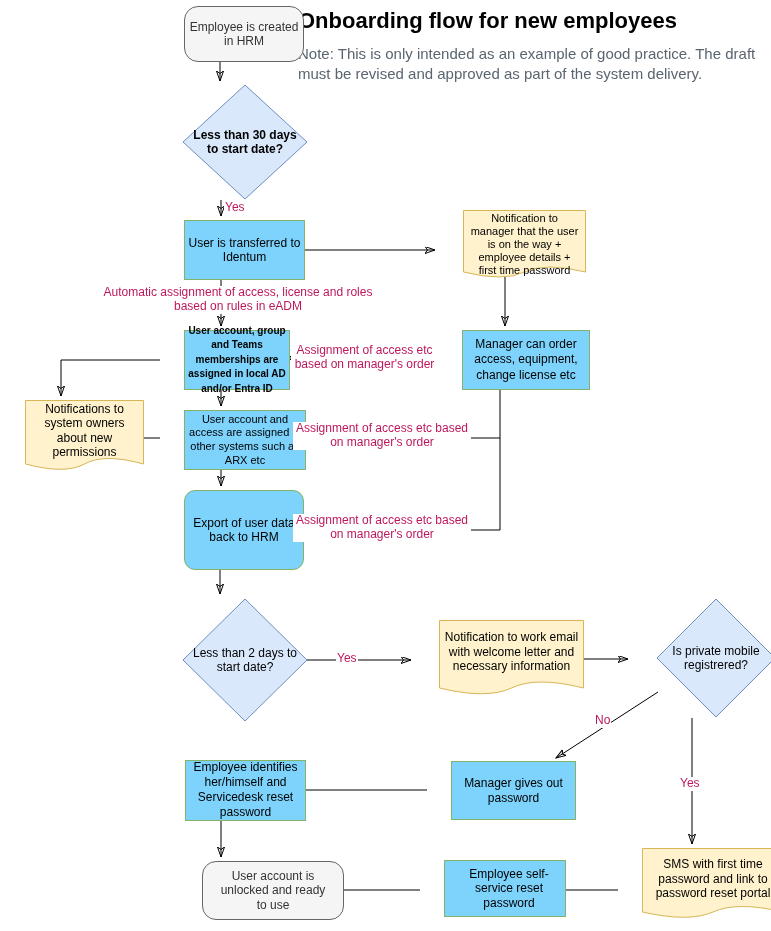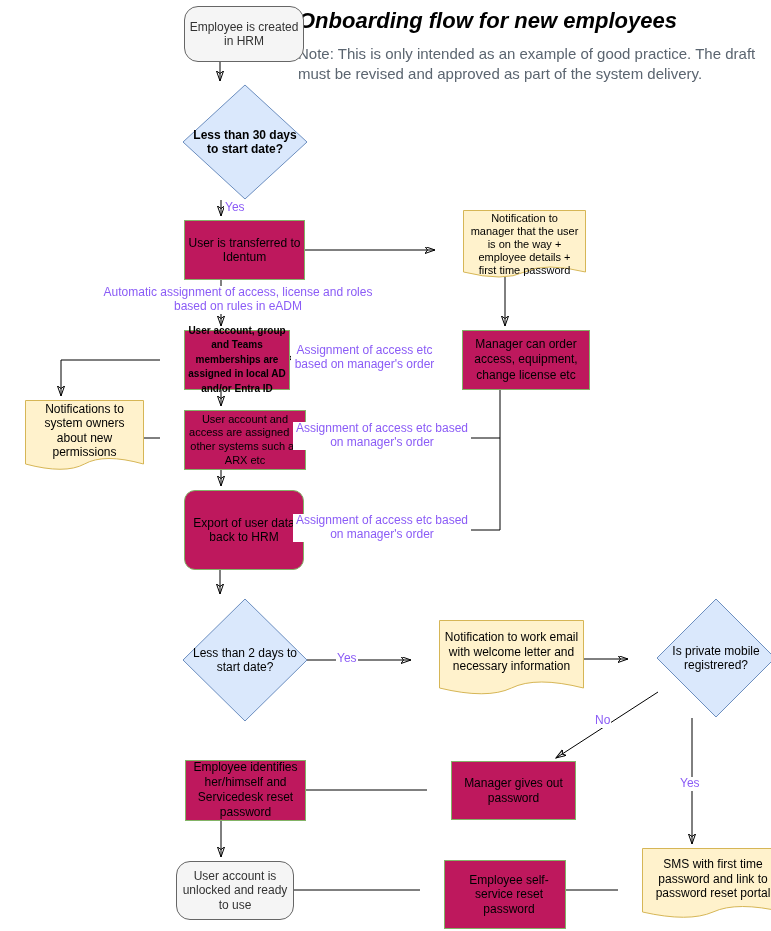--- a/index.html
+++ b/index.html
@@ -5,21 +5,21 @@
   html,body{margin:0;padding:0;background:#ffffff;}
   #canvas{
     position:relative;width:771px;height:931px;background:#ffffff;overflow:hidden;
     font-family:"Liberation Sans",sans-serif;color:#000;
   }
   #wires{position:absolute;left:0;top:0;width:771px;height:931px;pointer-events:none;}
   #wires path{stroke:#000;stroke-width:1;fill:none;}
 
   .node{position:absolute;box-sizing:border-box;display:flex;align-items:center;justify-content:center;text-align:center;margin-left:24px;}
   .node .lbl{display:block;line-height:1.2;}
-  .process{background:#be185d;border:1px solid #82b366;font-size:12px;}
+  .process{background:#7dd3fc;border:1px solid #82b366;font-size:12px;}
   .terminator{background:#f5f5f5;border:1px solid #666666;border-radius:14px;font-size:12px;color:#333;}
   .decision{background:transparent;border:none;font-size:12px;}
   .decision svg,.document svg{position:absolute;left:0;top:0;width:100%;height:100%;}
   .decision polygon{fill:#dae8fc;stroke:#6c8ebf;stroke-width:1;}
   .document{background:transparent;border:none;font-size:12px;}
   .document path{fill:#fff2cc;stroke:#d6b656;stroke-width:1;}
   .decision .lbl,.document .lbl{position:relative;z-index:1;}
 
   
   #n-start{left:160px;top:6px;width:120px;height:56px;}
@@ -45,31 +45,31 @@
   #n-email{left:415px;top:620px;width:145px;height:80px;}
   #n-email .lbl{width:140px;padding-bottom:16px;}
   #n-d3{left:632px;top:598px;width:120px;height:120px;}
   #n-d3 .lbl{width:100px;}
   #n-mgrpwd{left:427px;top:761px;width:125px;height:59px;}
   #n-mgrpwd .lbl{width:117px;}
   #n-empid{left:161px;top:760px;width:121px;height:61px;align-items:flex-end;}
   #n-empid .lbl{width:110px;line-height:1.25;}
   #n-sms{left:618px;top:848px;width:142px;height:75px;}
   #n-sms .lbl{width:120px;padding-bottom:13px;}
-  #n-self{left:420px;top:860px;width:122px;height:69px;padding-left:8px;}
+  #n-self{left:420px;top:860px;width:122px;height:57px;padding-left:8px;}
   #n-self .lbl{width:120px;}
-  #n-unlock{left:152px;top:861px;width:118px;height:59px;align-items:center;}
+  #n-unlock{left:178px;top:861px;width:142px;height:59px;align-items:center;}
   #n-unlock .lbl{width:108px;}
 
   
-  #title{position:absolute;left:298px;top:8px;font-size:22px;font-weight:bold;color:#000;white-space:nowrap;font-style:italic;}
+  #title{position:absolute;left:298px;top:8px;font-size:22px;font-weight:bold;color:#000;white-space:nowrap;}
   #note{position:absolute;left:298px;top:44px;width:463px;font-size:15px;line-height:1.35;color:#5b6570;}
 
   
-  .elabel{position:absolute;background:#ffffff;font-size:12px;line-height:1.15;color:#8b5cf6;text-align:center;padding:0 1px;}
+  .elabel{position:absolute;background:#ffffff;font-size:12px;line-height:1.15;color:#be185d;text-align:center;padding:0 1px;}
   #el-yes1{left:224px;top:201px;}
   #el-auto{left:87px;top:286px;width:300px;}
   #el-assign1{left:291px;top:344px;width:145px;}
   #el-assign2{left:293px;top:422px;width:176px;}
   #el-assign3{left:293px;top:514px;width:176px;}
   #el-yes2{left:336px;top:652px;}
   #el-no1{left:594px;top:714px;}
   #el-yes3{left:679px;top:777px;}
 </style>
 </head>

